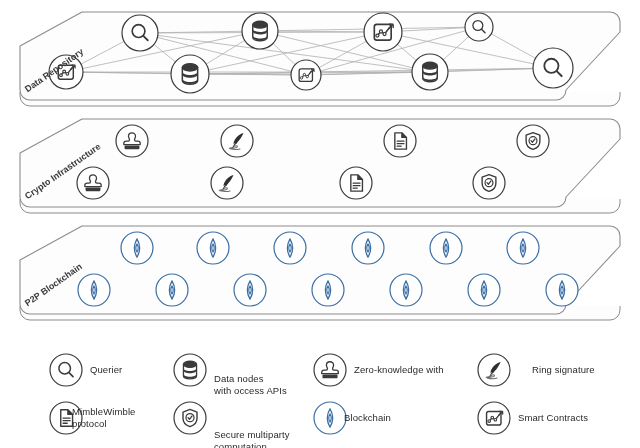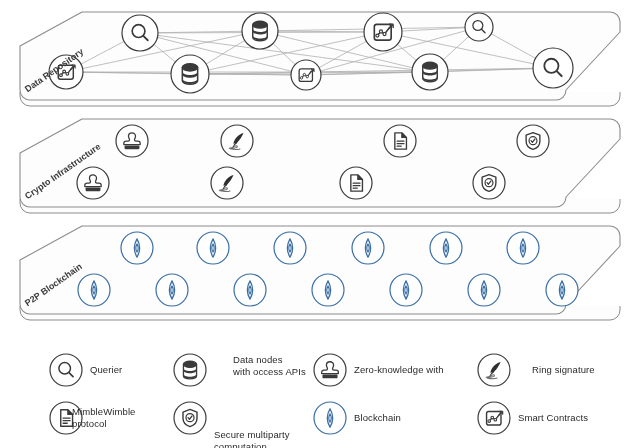--- a/index.html
+++ b/index.html
@@ -306,24 +306,24 @@
           <use href="#ico-chart" x="480" y="404" width="28" height="28"></use>
         </g>
       </g>
   </svg>
 
   <div id="labels-host">
       <div class="layer-label" style="left: 23px; top: 86px; transform: rotate(-35deg);">Data Repository</div>
       <div class="layer-label" style="left: 23px; top: 193px; transform: rotate(-35deg);">Crypto Infrastructure</div>
       <div class="layer-label" style="left: 23px; top: 300px; transform: rotate(-35deg);">P2P Blockchain</div>
       <div class="legend-label" style="left: 90px; top: 364px;">Querier</div>
-      <div class="legend-label" style="left: 214px; top: 354px; margin-left: 19px;">Data nodes
+      <div class="legend-label" style="left: 214px; top: 373px;">Data nodes
 with occess APIs</div>
       <div class="legend-label" style="left: 354px; top: 364px;">Zero-knowledge with</div>
       <div class="legend-label" style="left: 532px; top: 364px;">Ring signature</div>
       <div class="legend-label" style="left: 72px; top: 406px;">MimbleWimble
 protocol</div>
       <div class="legend-label" style="left: 214px; top: 429px;">Secure multiparty
 computation</div>
-      <div class="legend-label" style="left: 354px; top: 412px;">Blockchain</div>
+      <div class="legend-label" style="left: 344px; top: 412px;">Blockchain</div>
       <div class="legend-label" style="left: 518px; top: 412px; text-align: center;">Smart Contracts</div>
     </div>
 </div>
 
 </body></html>

